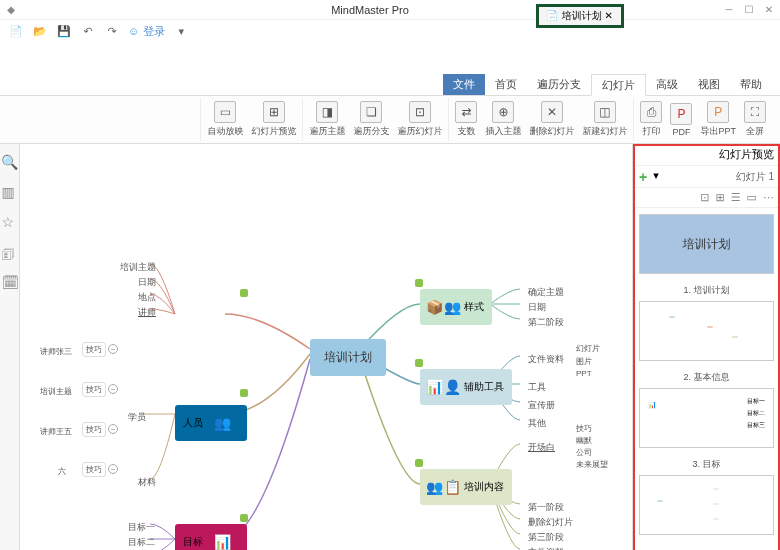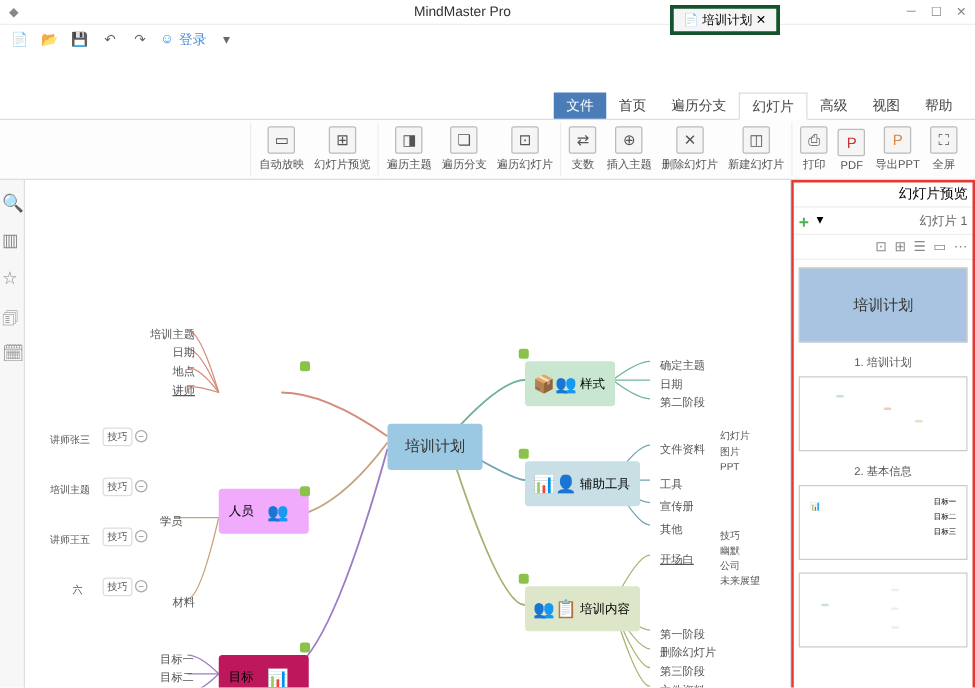--- a/index.html
+++ b/index.html
@@ -260,21 +260,21 @@
     <div class="node leaf" style="left:500px; top:368px;">删除幻灯片</div>
     <div class="node leaf" style="left:500px; top:383px;">第三阶段</div>
     <div class="node leaf" style="left:500px; top:398px;">文件资料</div>
 
     <div class="marker" style="left:220px; top:145px;"></div>
     <div class="node leaf" style="left:92px; top:113px; text-align:right;">培训主题</div>
     <div class="node leaf" style="left:110px; top:128px;">日期</div>
     <div class="node leaf" style="left:110px; top:143px;">地点</div>
     <div class="node leaf" style="left:110px; top:158px;text-decoration:underline;">讲师</div>
 
-    <div class="node branch-node" style="left:155px; top:247px; background:#f0abfc;justify-content:space-between;">
+    <div class="node branch-node" style="left:155px; top:261px; background:#0369a1;justify-content:space-between;">
       <span>人员</span>
       <span class="node-ico">👥</span>
     </div>
     <div class="marker" style="left:220px; top:245px;"></div>
     <div class="node leaf" style="left:100px; top:263px;">学员</div>
     <div class="node leaf" style="left:62px; top:198px; border:1px solid #ddd; padding:1px 3px; font-size:8px;">技巧</div>
     <div class="node leaf" style="left:12px; top:198px; font-size:8px;">讲师张三</div>
     <div class="node leaf" style="left:62px; top:238px; border:1px solid #ddd; padding:1px 3px; font-size:8px;">技巧</div>
     <div class="node leaf" style="left:12px; top:238px; font-size:8px;">培训主题</div>
     <div class="node leaf" style="left:62px; top:278px; border:1px solid #ddd; padding:1px 3px; font-size:8px;">技巧</div>
@@ -334,20 +334,21 @@
         <div class="slide-thumb">
           <div class="mini-map">
             <span style="position:absolute;left:4px;top:8px;font-size:7px;">📊</span>
             <span style="position:absolute;right:4px;top:4px;font-size:6px;">目标一</span>
             <span style="position:absolute;right:4px;top:16px;font-size:6px;">目标二</span>
             <span style="position:absolute;right:4px;top:28px;font-size:6px;">目标三</span>
           </div>
         </div>
       </div>
       <div class="slide">
+        <div class="slide-label">3. 目标</div>
         <div class="slide-thumb">
           <div class="mini-map">
             <div class="mini-node" style="left:10%; top:40%; background:#c8dfe6;"></div>
             <div class="mini-node" style="left:55%; top:15%; background:#eee;"></div>
             <div class="mini-node" style="left:55%; top:45%; background:#eee;"></div>
             <div class="mini-node" style="left:55%; top:75%; background:#eee;"></div>
           </div>
         </div>
       </div>
     </div>

